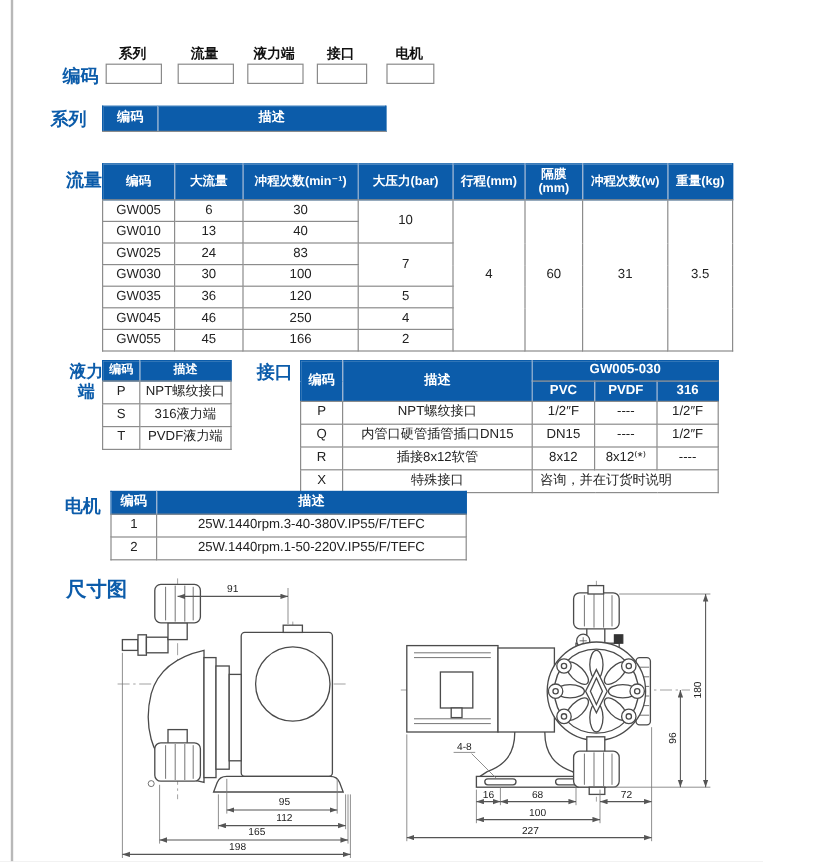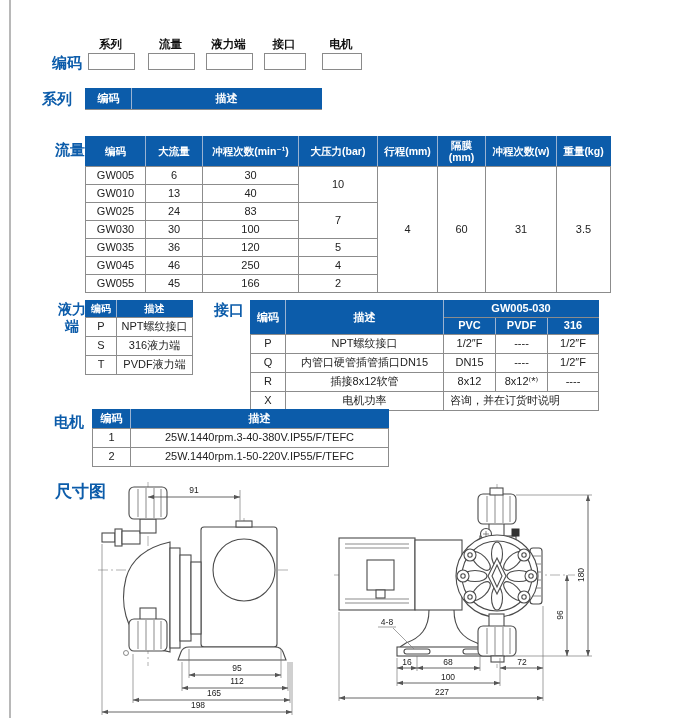--- a/index.html
+++ b/index.html
@@ -198,21 +198,21 @@
     </tr>
     <tr style="height:19px;">
       <td>R</td>
       <td>插接8x12软管</td>
       <td>8x12</td>
       <td>8x12⁽*⁾</td>
       <td>----</td>
     </tr>
     <tr style="height:19px;">
       <td>X</td>
-      <td>电机功率</td>
+      <td>特殊接口</td>
       <td colspan="3" class="left-pad">咨询，并在订货时说明</td>
     </tr>
   </tbody>
     </table>
 
   <div class="abs blue-label" style="left:54px;top:413px;font-size:15px;">电机</div>
   <table class="abs" style="left:92px;top:409px;">
     <colgroup>
         <col style="width:38px;">
         <col style="width:258px;">

